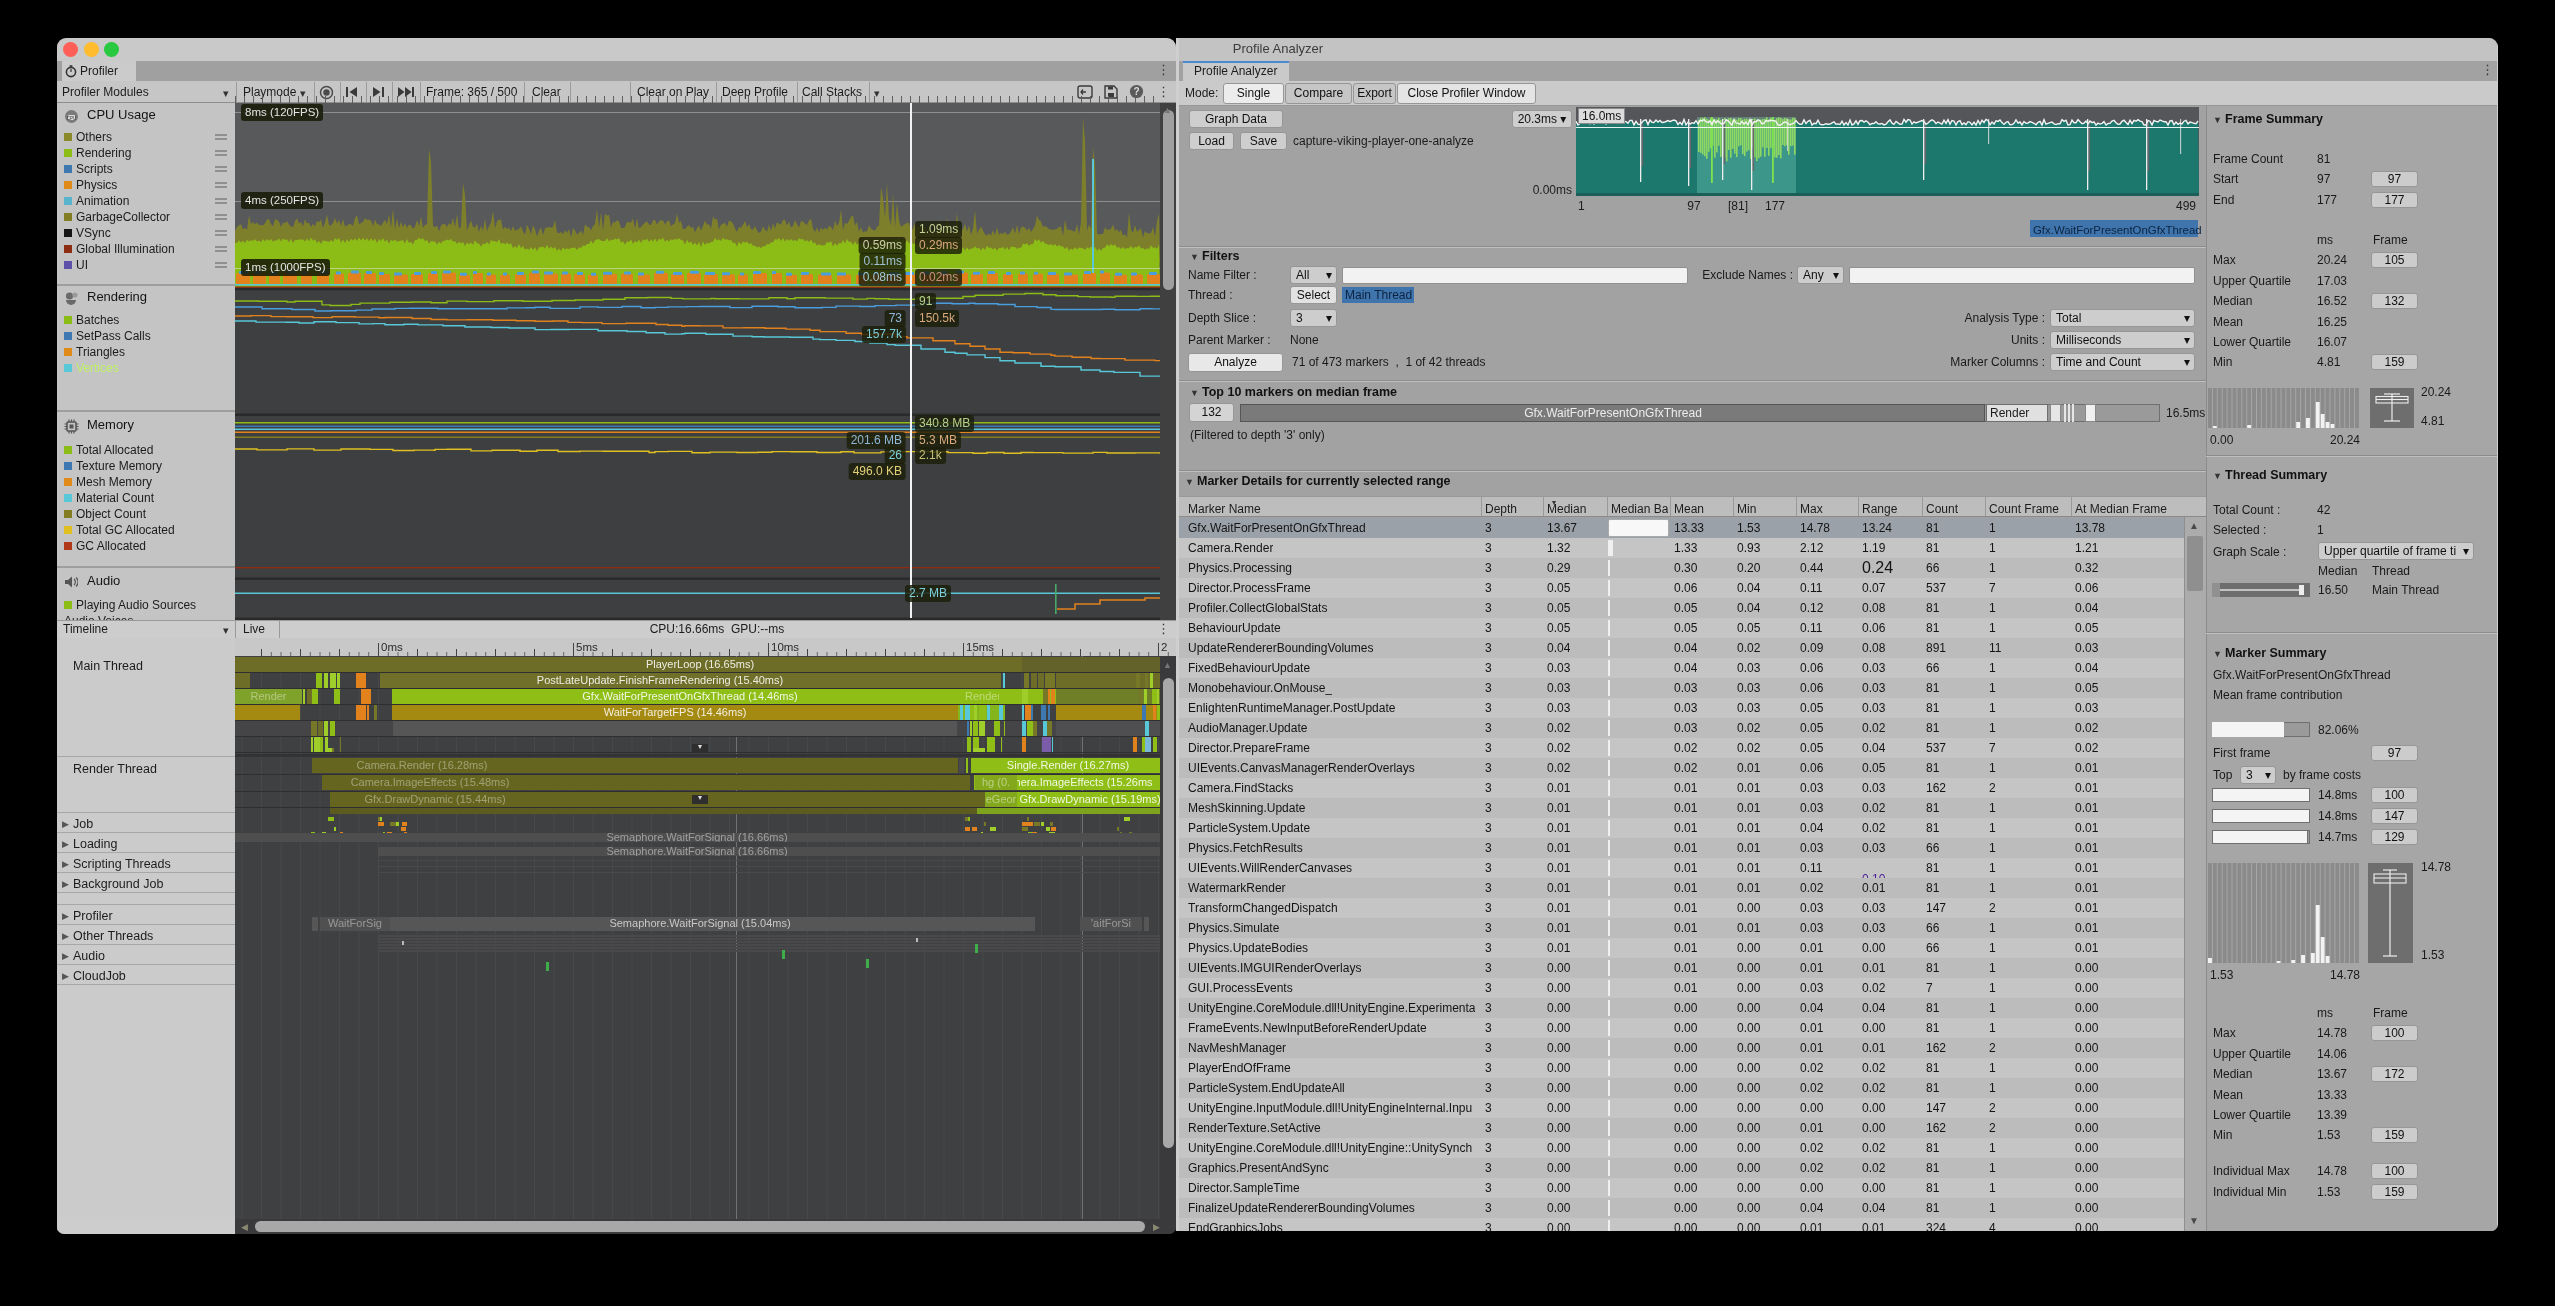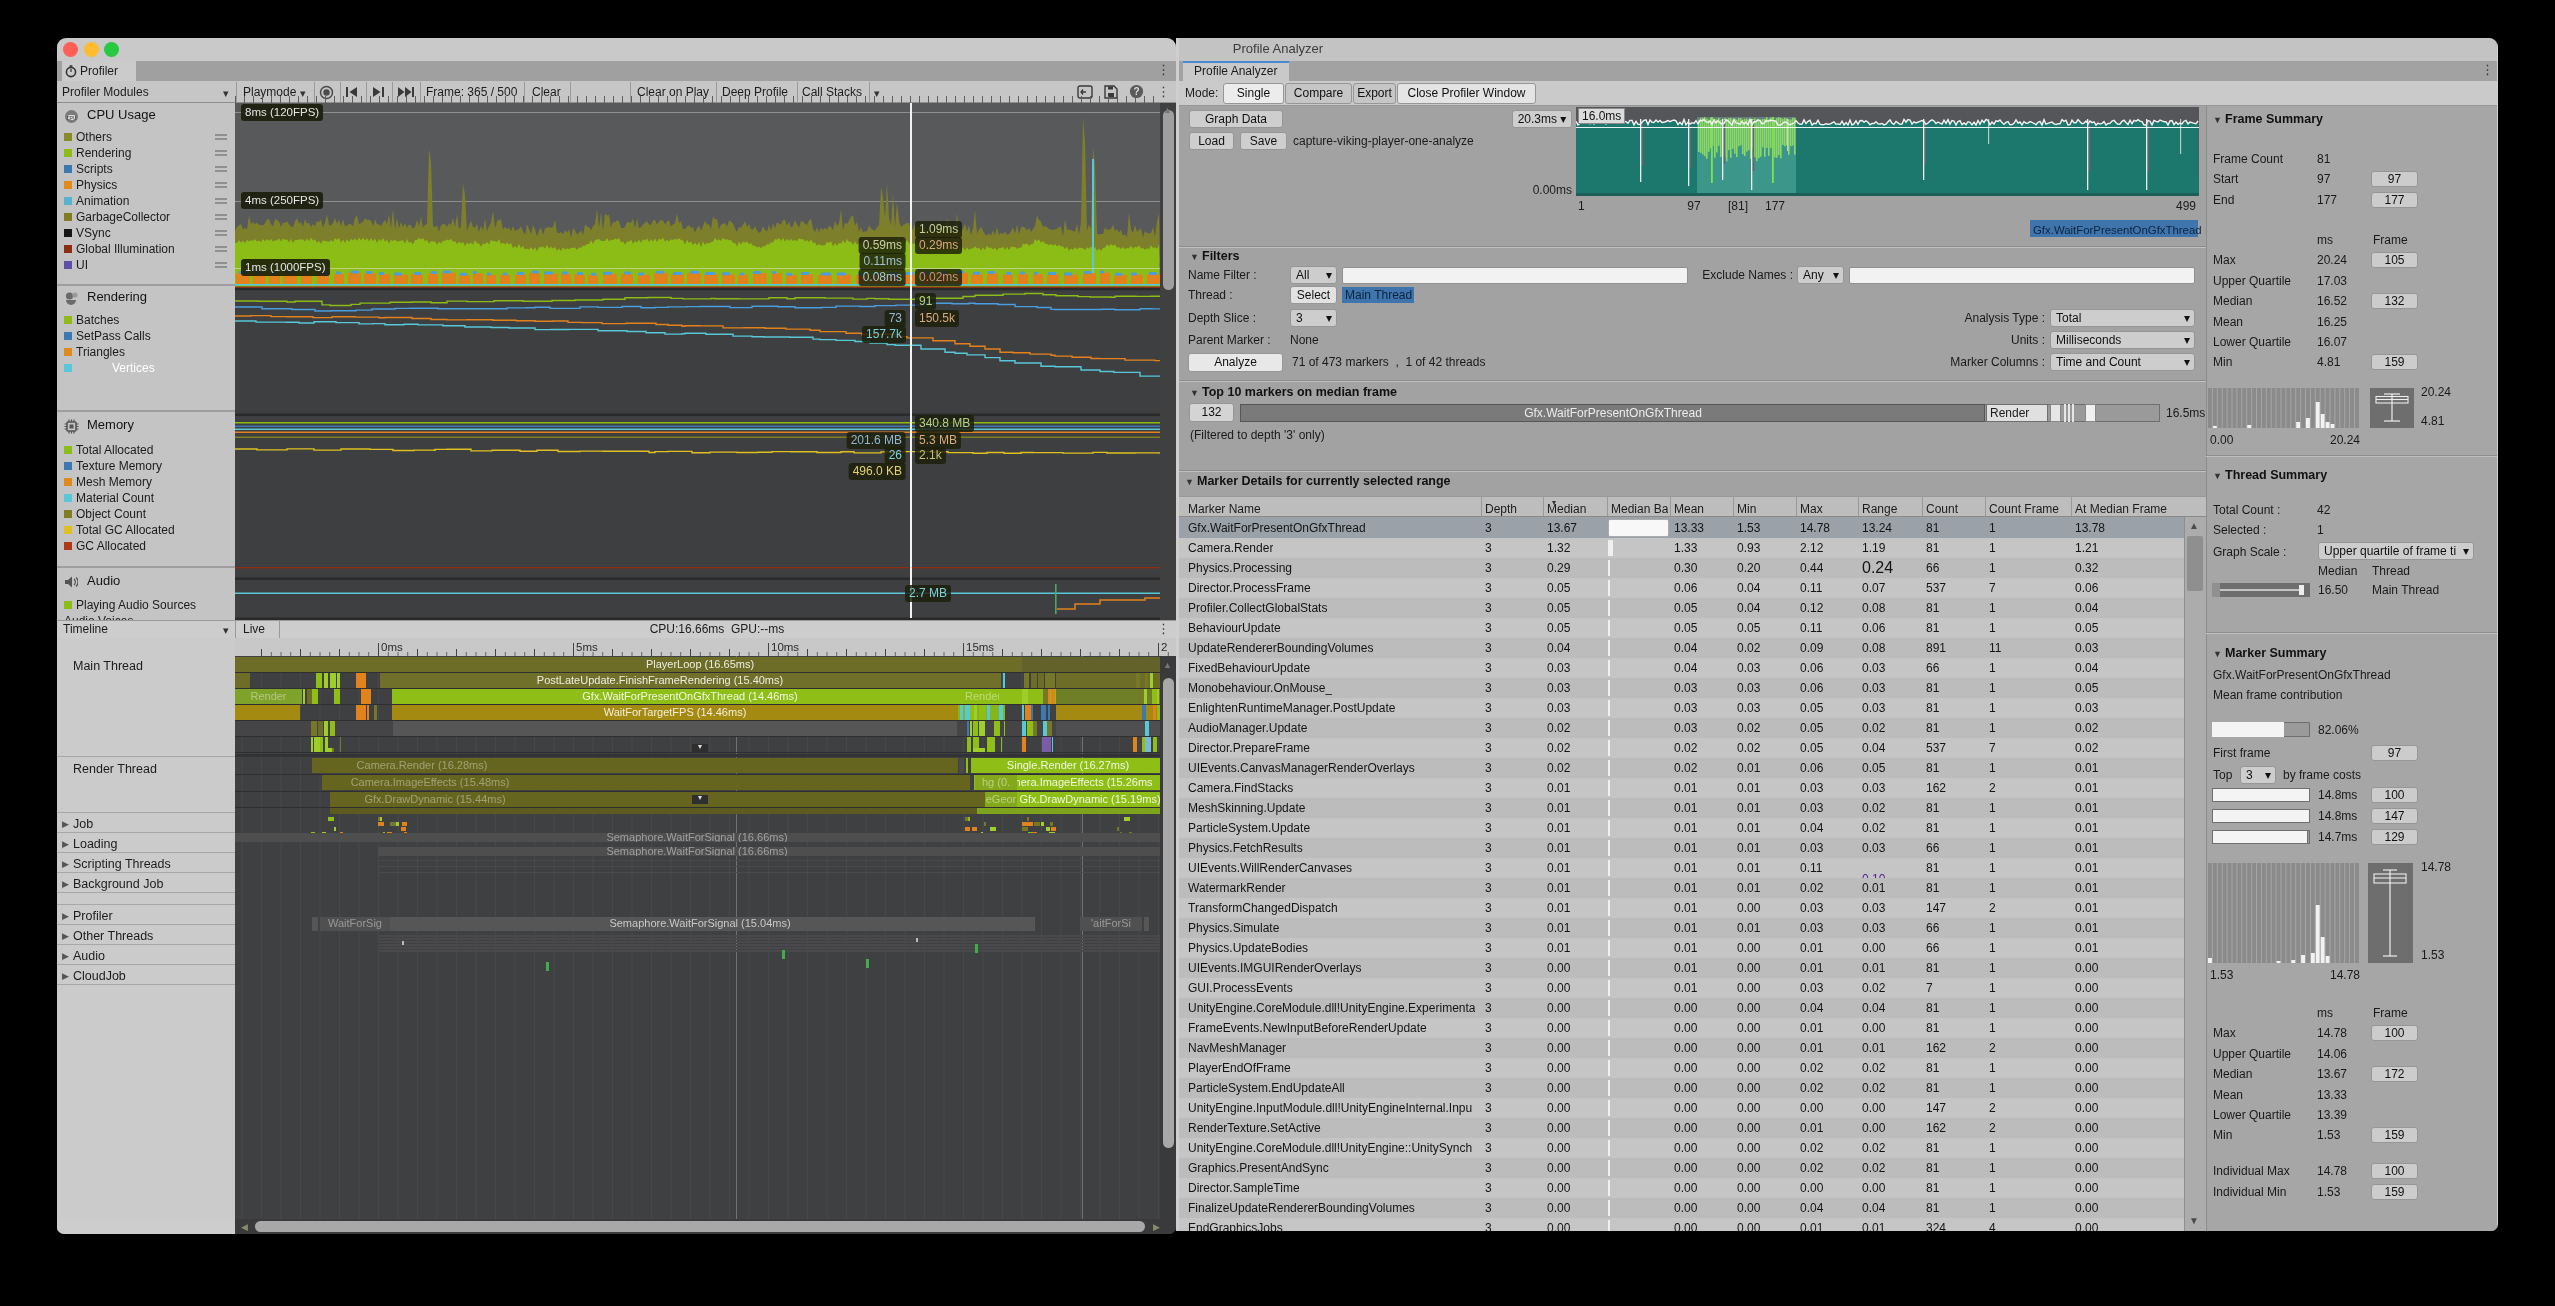--- a/index.html
+++ b/index.html
@@ -234,21 +234,21 @@
       <circle cx="11" cy="4" r="2.6" fill="#9a9a9a"></circle>
     </svg>
     <div class="t" style="left:30px;top:252px;font-size:13px;color:#141414;">Rendering</div>
     <div class="abs" style="left:7px;top:278px;width:8px;height:8px;background:#8cbc16;"></div>
     <div class="t" style="left:19px;top:275px;font-size:12px;color:#1c1c1c;">Batches</div>
     <div class="abs" style="left:7px;top:294px;width:8px;height:8px;background:#3e78b0;"></div>
     <div class="t" style="left:19px;top:291px;font-size:12px;color:#1c1c1c;">SetPass Calls</div>
     <div class="abs" style="left:7px;top:310px;width:8px;height:8px;background:#e08a1a;"></div>
     <div class="t" style="left:19px;top:307px;font-size:12px;color:#1c1c1c;">Triangles</div>
     <div class="abs" style="left:7px;top:326px;width:8px;height:8px;background:#58c8d8;"></div>
-    <div class="t" style="left:19px;top:323px;font-size:12px;color:#ffffff;margin-left:36px;">Vertices</div>
+    <div class="t" style="left:19px;top:323px;font-size:12px;color:#bef264;">Vertices</div>
     <div class="abs" style="left:0px;top:372px;width:178px;height:2px;background:#9e9e9e;"></div>
     <svg class="abs" style="left:7px;top:381px" width="15" height="15" viewBox="0 0 15 15">
       <rect x="3" y="3" width="9" height="9" rx="1" fill="none" stroke="#555" stroke-width="1.6"></rect>
       <rect x="5.5" y="5.5" width="4" height="4" fill="#555"></rect>
       <path d="M5 3 V0.5 M7.5 3 V0.5 M10 3 V0.5 M5 14.5 V12 M7.5 14.5 V12 M10 14.5 V12 M3 5 H0.5 M3 7.5 H0.5 M3 10 H0.5 M14.5 5 H12 M14.5 7.5 H12 M14.5 10 H12" stroke="#555" stroke-width="1.2"></path>
     </svg>
     <div class="t" style="left:30px;top:380px;font-size:13px;color:#141414;">Memory</div>
     <div class="abs" style="left:7px;top:408px;width:8px;height:8px;background:#8cbc16;"></div>
     <div class="t" style="left:19px;top:405px;font-size:12px;color:#1c1c1c;">Total Allocated</div>
     <div class="abs" style="left:7px;top:424px;width:8px;height:8px;background:#3e78b0;"></div>

